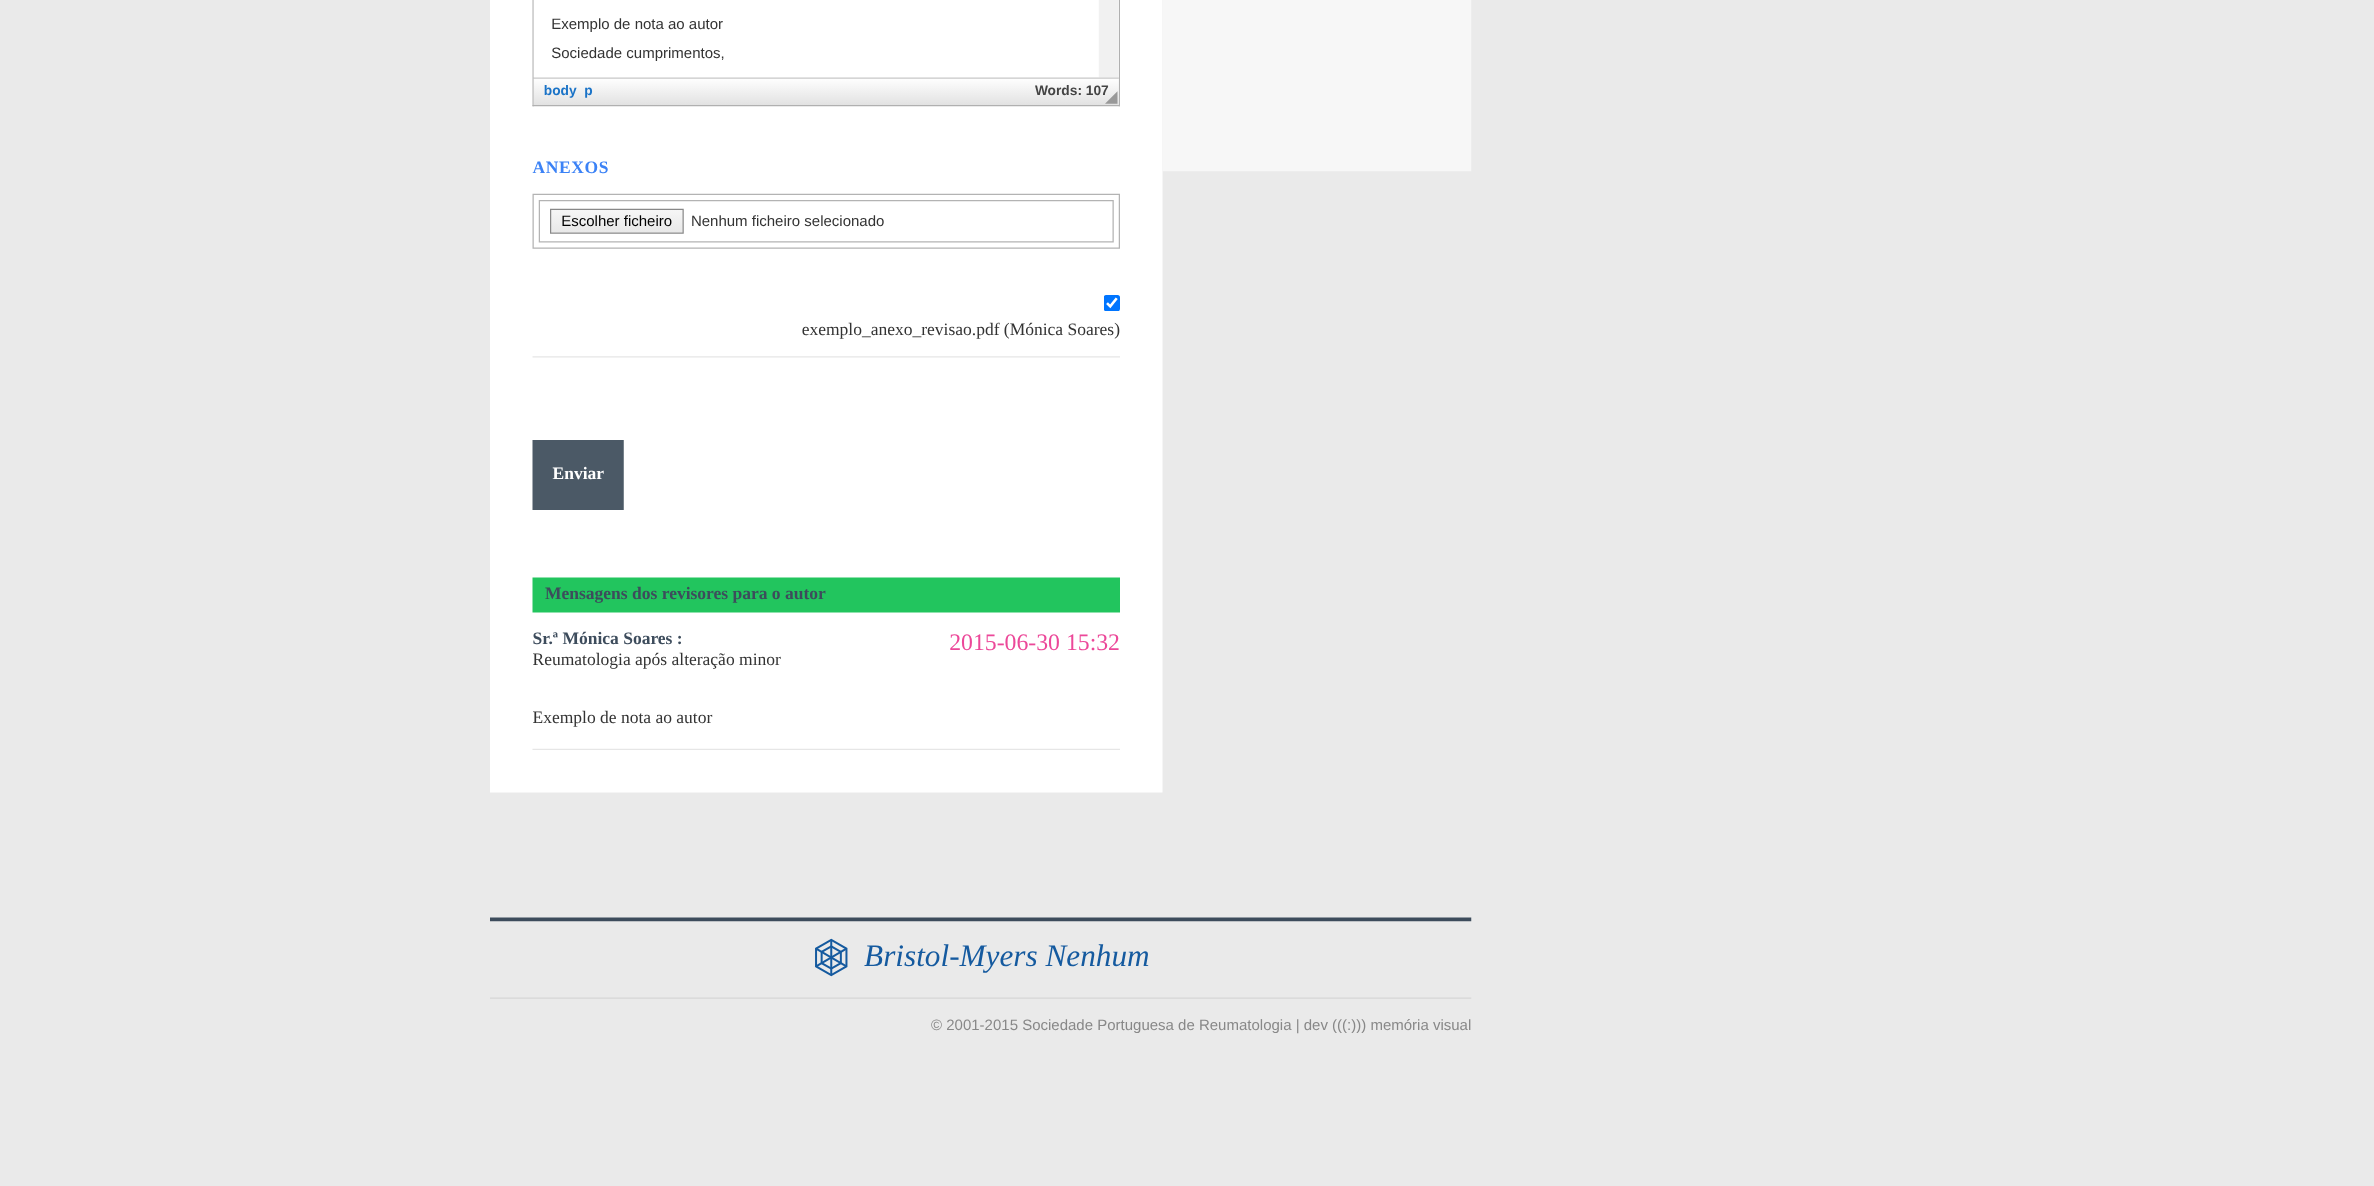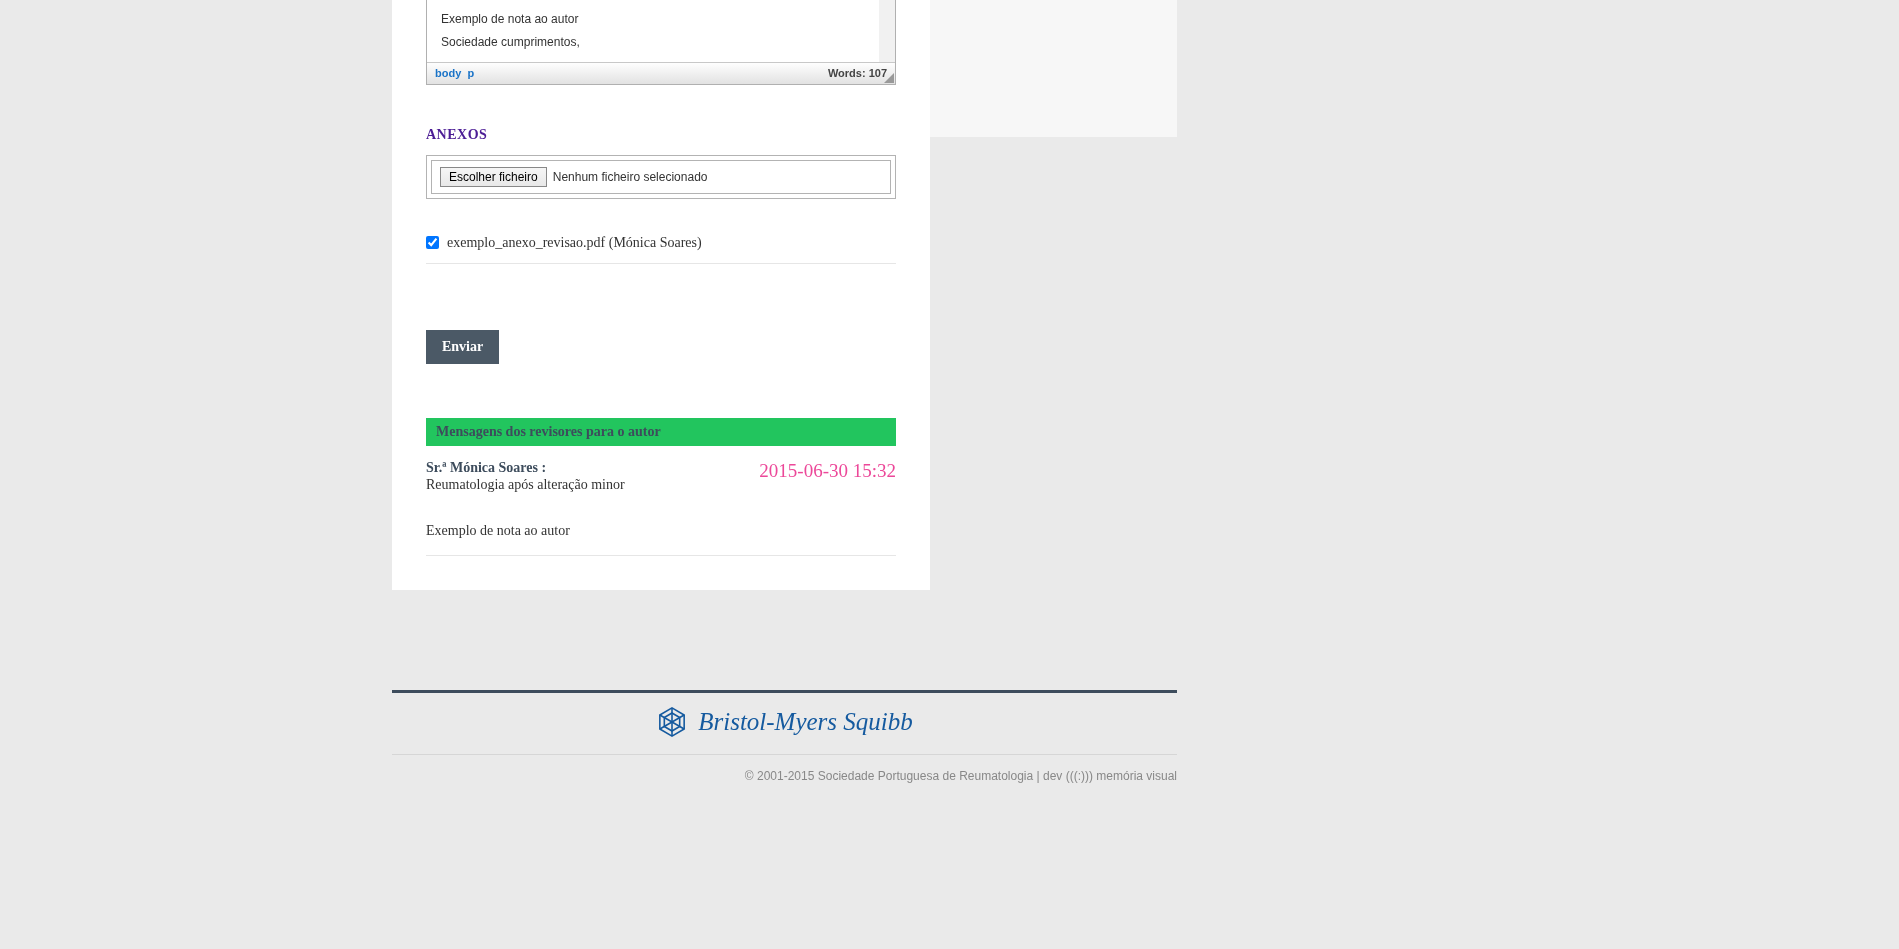--- a/index.html
+++ b/index.html
@@ -78,21 +78,21 @@
       bottom: 1px;
       width: 0; height: 0;
       border-style: solid;
       border-width: 0 0 10px 10px;
       border-color: transparent transparent #999 transparent;
     }
     
     .section-title {
       font-family: Georgia, 'Times New Roman', serif;
       font-weight: bold;
-      color: #4c1d95;
+      color: #3b82f6;
       font-size: 14px;
       letter-spacing: 0.5px;
       margin-top: 42px;
       margin-bottom: 12px;
     }
     
     .file-upload-box {
       border: 1px solid #b3b3b3;
       padding: 4px;
     }
@@ -111,34 +111,35 @@
       font-family: Arial, sans-serif;
       cursor: pointer;
     }
     .file-status { font-size: 12px; color: #333; }
     
     .attachment-row {
       margin-top: 36px;
       padding-bottom: 12px;
       border-bottom: 1px solid #e6e6e6;
       display: flex;
-      align-items: flex-start;
+      align-items: flex-end;
       gap: 8px;
       font-family: Georgia, 'Times New Roman', serif;
       font-size: 14px;
       color: #333;
+      flex-direction: column;
     }
     .attachment-row input[type=checkbox] { margin-top: 1px;}
     
     .submit-button {
       margin-top: 66px;
       background: #4b5966;
       color: #fff;
       border: none;
-      padding: 9px 16px;
+      padding: 20px 16px;
       font-family: Georgia, 'Times New Roman', serif;
       font-weight: bold;
       font-size: 14px;
       cursor: pointer;
     }
     
     .messages-header {
       margin-top: 54px;
       background: #22c55e;
       padding: 6px 10px;
@@ -275,18 +276,18 @@
       <span class="sponsor-logo">
         <svg viewBox="0 0 100 100">
           <g fill="none" stroke="#155a9f" stroke-width="5">
             <polygon points="50,6 88,28 88,72 50,94 12,72 12,28"></polygon>
             <polygon points="50,22 74,36 74,64 50,78 26,64 26,36"></polygon>
             <line x1="50" y1="6" x2="50" y2="94"></line>
             <line x1="12" y1="28" x2="88" y2="72"></line>
             <line x1="88" y1="28" x2="12" y2="72"></line>
           </g>
         </svg>
-        <span>Bristol-Myers Squibb</span>
+        <span>Bristol-Myers Nenhum</span>
       </span>
     </div>
     <div class="copyright">© 2001-2015 Sociedade Portuguesa de Reumatologia | dev (((:))) memória visual</div>
   </div>
 </div>
 
 </body></html>

